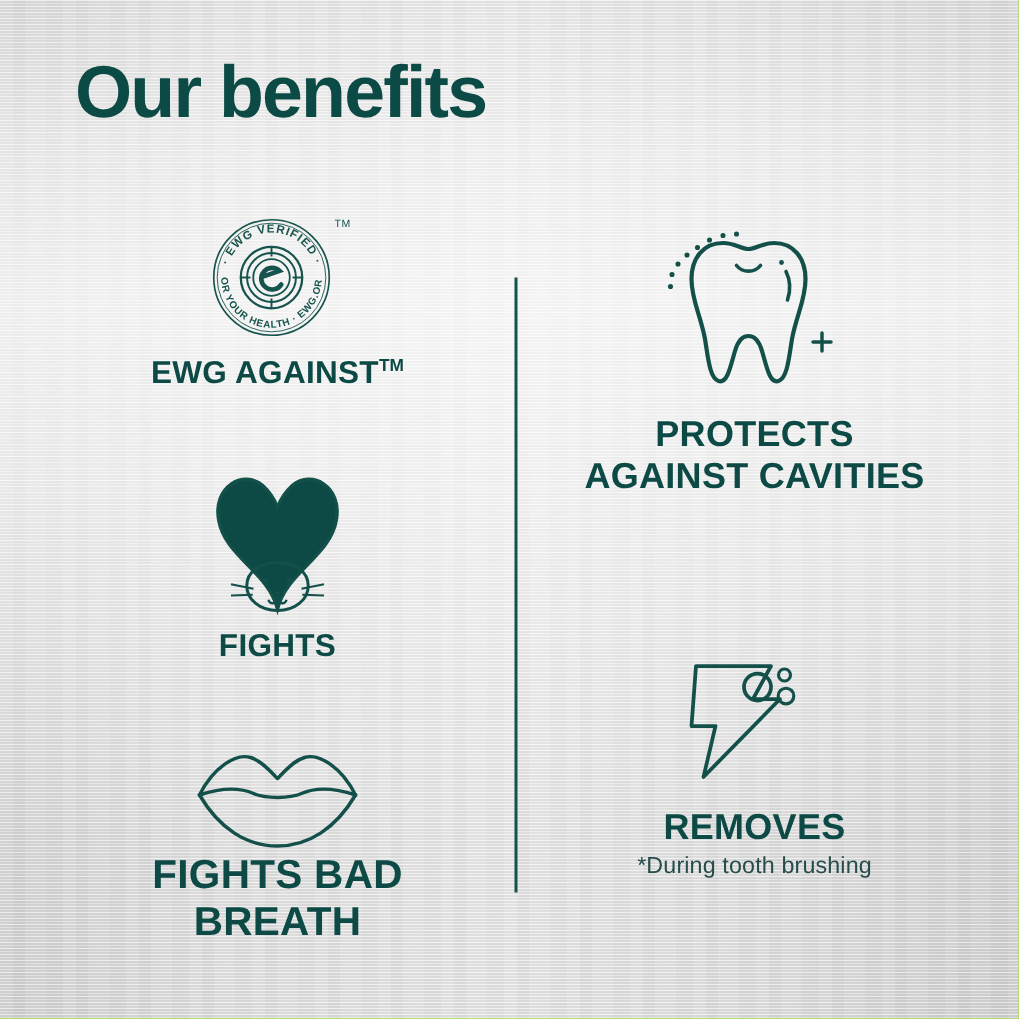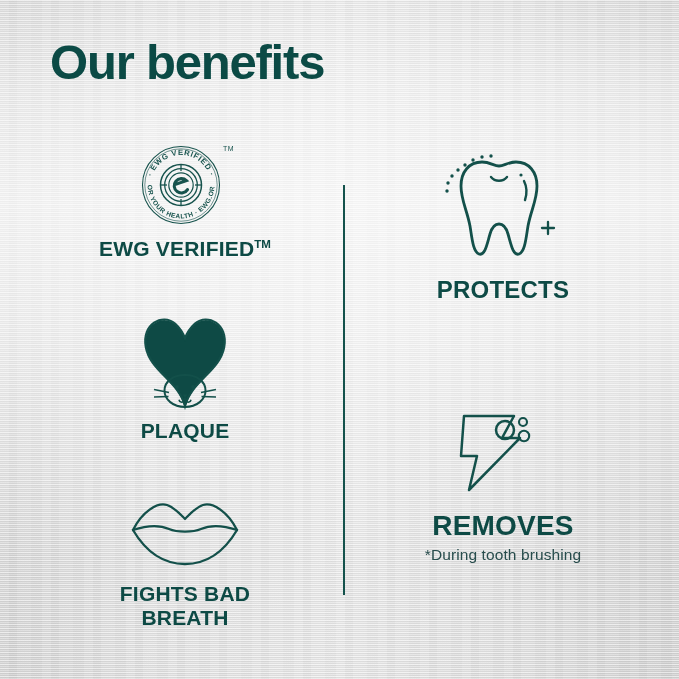--- a/index.html
+++ b/index.html
@@ -113,28 +113,28 @@
   }
 
   
   #b-ewg    .benefit-icon { height:96px; }
   #b-ewg    .benefit-label{ font-size:21px; margin-top:6px; }
   #b-vegan  { margin-top:46px; }
   #b-vegan  .benefit-icon { height:104px; }
   #b-vegan  .benefit-label{ font-size:21px; margin-top:8px; }
   #b-breath { margin-top:48px; }
   #b-breath .benefit-icon { height:76px; }
-  #b-breath .benefit-label{ font-size:21px; margin-top:14px; }
+  #b-breath .benefit-label{ font-size:27px; }
 
   
   #b-cavities .benefit-icon { height:112px; }
   #b-cavities .benefit-label{ font-size:24px; margin-top:14px; }
   #b-plaque   { margin-top:72px; }
   #b-plaque   .benefit-icon { height:86px; }
-  #b-plaque   .benefit-label{ font-size:28px; margin-top:16px; }
+  #b-plaque   .benefit-label{ font-size:24px; margin-top:16px; }
 
   .sup { font-size:0.55em; vertical-align:super; letter-spacing:0; }
 
   svg { display:block; overflow:visible; }
 </style>
 </head>
 <body>
 
 <div id="canvas">
 
@@ -175,21 +175,21 @@
             <path d="M 29.5 50 L 36 50" stroke-width="1.3"></path>
             <path d="M 64 50 L 70.5 50" stroke-width="1.3"></path>
           </g>
 
           <g fill="none" stroke="#17534d" stroke-width="3.1" stroke-linecap="round">
             <path d="M 56.5 54.6 A 7.2 7.2 0 1 1 55.4 45.6 L 43.8 49.6"></path>
           </g>
         </svg>
       </div>
       <div class="benefit-label">
-        <span>EWG VERIFIED</span><span class="sup">TM</span>
+        <span>EWG AGAINST</span><span class="sup">TM</span>
       </div>
     </div>
 
     <div class="benefit" id="b-vegan">
       <div class="benefit-icon">
         <svg width="112" height="104" viewBox="0 0 112 104">
 
           <path d="M 56 98
                    C 50 74 22 64 18 40
                    C 14 18 34 8 46 18
@@ -220,21 +220,21 @@
           <path d="M 56 93.5 C 53 96.5 50.5 95 50 92.8" stroke="#13504a" stroke-width="1.6" fill="none"></path>
           <path d="M 56 93.5 C 59 96.5 61.5 95 62 92.8" stroke="#13504a" stroke-width="1.6" fill="none"></path>
 
           <path d="M 40 85.5 L 25 82.5" stroke="#13504a" stroke-width="1.5" fill="none"></path>
           <path d="M 39.5 89.5 L 25 90" stroke="#13504a" stroke-width="1.5" fill="none"></path>
 
           <path d="M 72 85.5 L 87 82.5" stroke="#13504a" stroke-width="1.5" fill="none"></path>
           <path d="M 72.5 89.5 L 87 90" stroke="#13504a" stroke-width="1.5" fill="none"></path>
         </svg>
       </div>
-      <div class="benefit-label">PLAQUE</div>
+      <div class="benefit-label">FIGHTS</div>
     </div>
 
     <div class="benefit" id="b-breath">
       <div class="benefit-icon">
         <svg width="122" height="76" viewBox="0 0 122 76">
           <g fill="none" stroke="#13504a" stroke-width="2.3" stroke-linejoin="round" stroke-linecap="round">
 
             <path d="M 9 38
                      C 18 20 33 10 43 13
                      C 50 15 56 22 61 27
@@ -297,20 +297,21 @@
           </g>
 
           <g stroke="#13504a" stroke-width="2.3" stroke-linecap="round">
             <path d="M 110 72 L 110 84"></path>
             <path d="M 104 78 L 116 78"></path>
           </g>
         </svg>
       </div>
       <div class="benefit-label">
         <div>PROTECTS</div>
+        <div>AGAINST CAVITIES</div>
       </div>
     </div>
 
     <div class="benefit" id="b-plaque">
       <div class="benefit-icon">
         <svg width="110" height="86" viewBox="0 0 110 86">
 
           <path d="M 16 8
                    L 66 8
                    L 54 30

